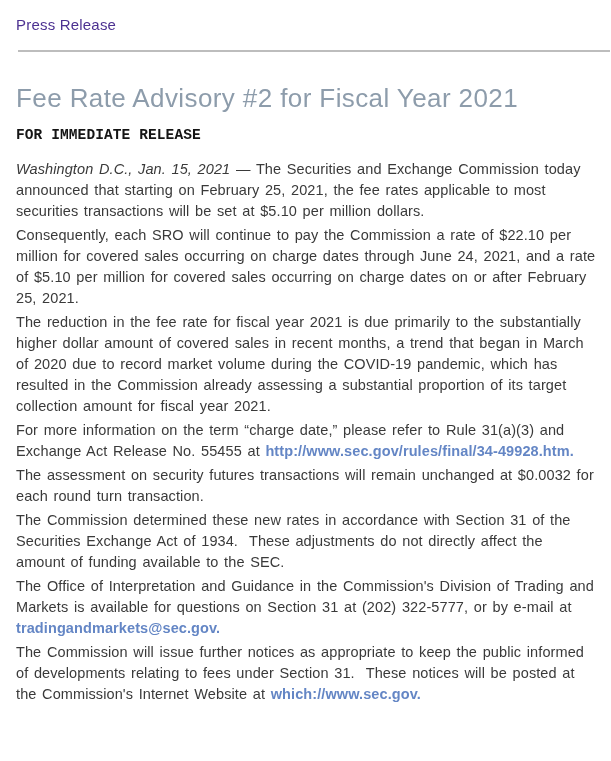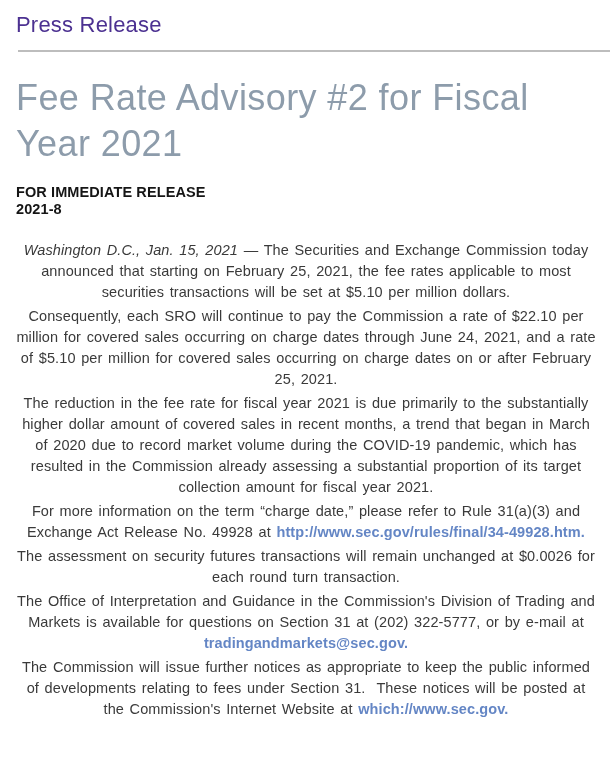--- a/index.html
+++ b/index.html
@@ -10,53 +10,53 @@
   .page {
     box-sizing: border-box;
     width: 611px;
     min-height: 761px;
     background: #ffffff;
     padding: 14px 15px 13px 16px;
     font-family: "Liberation Sans", sans-serif;
     overflow: hidden;
   }
   .kicker {
-    font-size: 22px;
+    font-size: 15px;
     line-height: 22px;
     font-weight: 500;
     letter-spacing: 0.2px;
     color: var(--c-kicker, #4c3191);
   }
   .rule {
     border: none;
     border-top: 2px solid var(--c-rule, #bdbdbd);
     margin: 14px -14px 0 2px;
     height: 0;
   }
   .title {
     margin: 23px 0 0 0;
     max-width: 548px;
-    font-size: 36px;
+    font-size: 26px;
     line-height: 46px;
     font-weight: 300;
     letter-spacing: 0.4px;
     color: var(--c-title, #8d9cab);
   }
   .release-meta {
-    margin-top: 17px;
+    margin-top: 6px;
     font-size: 14.5px;
     line-height: 17px;
     font-weight: bold;
     color: var(--c-heavy, #151515);
     letter-spacing: 0.1px;
+    font-family: Liberation Mono, monospace;
   }
   .body-copy {
-    margin-top: 22px;
+    margin-top: 15px;
     max-width: 581px;
-    text-align: center;
   }
   .body-copy p {
     margin: 0 0 3px 0;
     font-size: 14.5px;
     line-height: 21px;
     color: var(--c-body, #3a3a3a);
     word-spacing: 1.5px;
     letter-spacing: 0.1px;
   }
   .body-copy .italic {
@@ -74,26 +74,26 @@
 
 <div class="page">
   <header>
     <div class="kicker">Press Release</div>
     <hr class="rule">
     <h1 class="title">Fee Rate Advisory #2 for Fiscal Year 2021</h1>
   </header>
 
   <div class="release-meta">
     <div>FOR IMMEDIATE RELEASE</div>
-    <div>2021-8</div>
   </div>
 
   <article class="body-copy" id="article">
       <p><span class="italic">Washington D.C., Jan. 15, 2021</span><span> — The Securities and Exchange Commission today announced that starting on February 25, 2021, the fee rates applicable to most securities transactions will be set at $5.10 per million dollars.</span></p>
       <p><span>Consequently, each SRO will continue to pay the Commission a rate of $22.10 per million for covered sales occurring on charge dates through June 24, 2021, and a rate of $5.10 per million for covered sales occurring on charge dates on or after February 25, 2021.</span></p>
       <p><span>The reduction in the fee rate for fiscal year 2021 is due primarily to the substantially higher dollar amount of covered sales in recent months, a trend that began in March of 2020 due to record market volume during the COVID-19 pandemic, which has resulted in the Commission already assessing a substantial proportion of its target collection amount for fiscal year 2021.</span></p>
-      <p><span>For more information on the term “charge date,” please refer to Rule 31(a)(3) and Exchange Act Release No. 49928 at </span><a href="#">http://www.sec.gov/rules/final/34-49928.htm.</a></p>
-      <p><span>The assessment on security futures transactions will remain unchanged at $0.0026 for each round turn transaction.</span></p>
+      <p><span>For more information on the term “charge date,” please refer to Rule 31(a)(3) and Exchange Act Release No. 55455 at </span><a href="#">http://www.sec.gov/rules/final/34-49928.htm.</a></p>
+      <p><span>The assessment on security futures transactions will remain unchanged at $0.0032 for each round turn transaction.</span></p>
+      <p><span>The Commission determined these new rates in accordance with Section 31 of the Securities Exchange Act of 1934.&nbsp; These adjustments do not directly affect the amount of funding available to the SEC.</span></p>
       <p><span>The Office of Interpretation and Guidance in the Commission's Division of Trading and Markets is available for questions on Section 31 at (202) 322-5777, or by e-mail at </span><a href="#">tradingandmarkets@sec.gov.</a></p>
       <p><span>The Commission will issue further notices as appropriate to keep the public informed of developments relating to fees under Section 31.&nbsp; These notices will be posted at the Commission's Internet Website at </span><a href="#">which://www.sec.gov.</a></p>
     </article>
 
 </div>
 
 </body></html>

